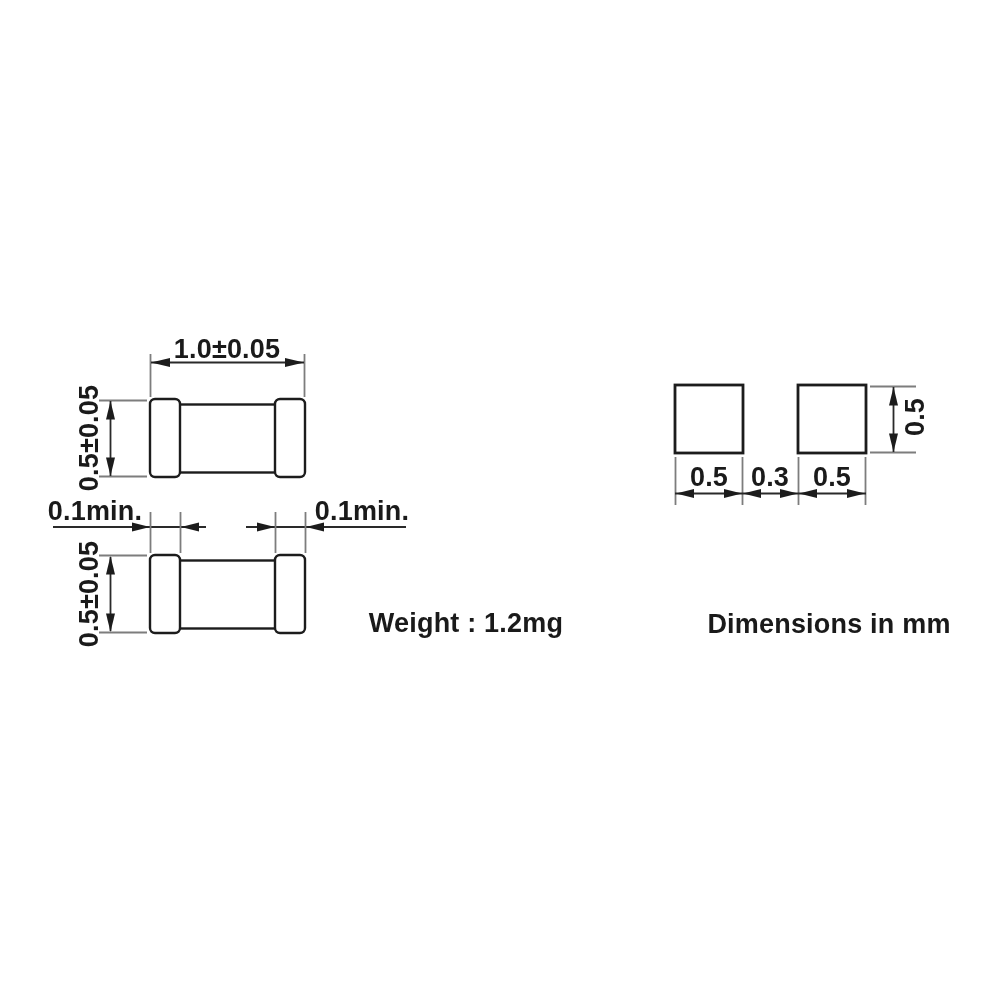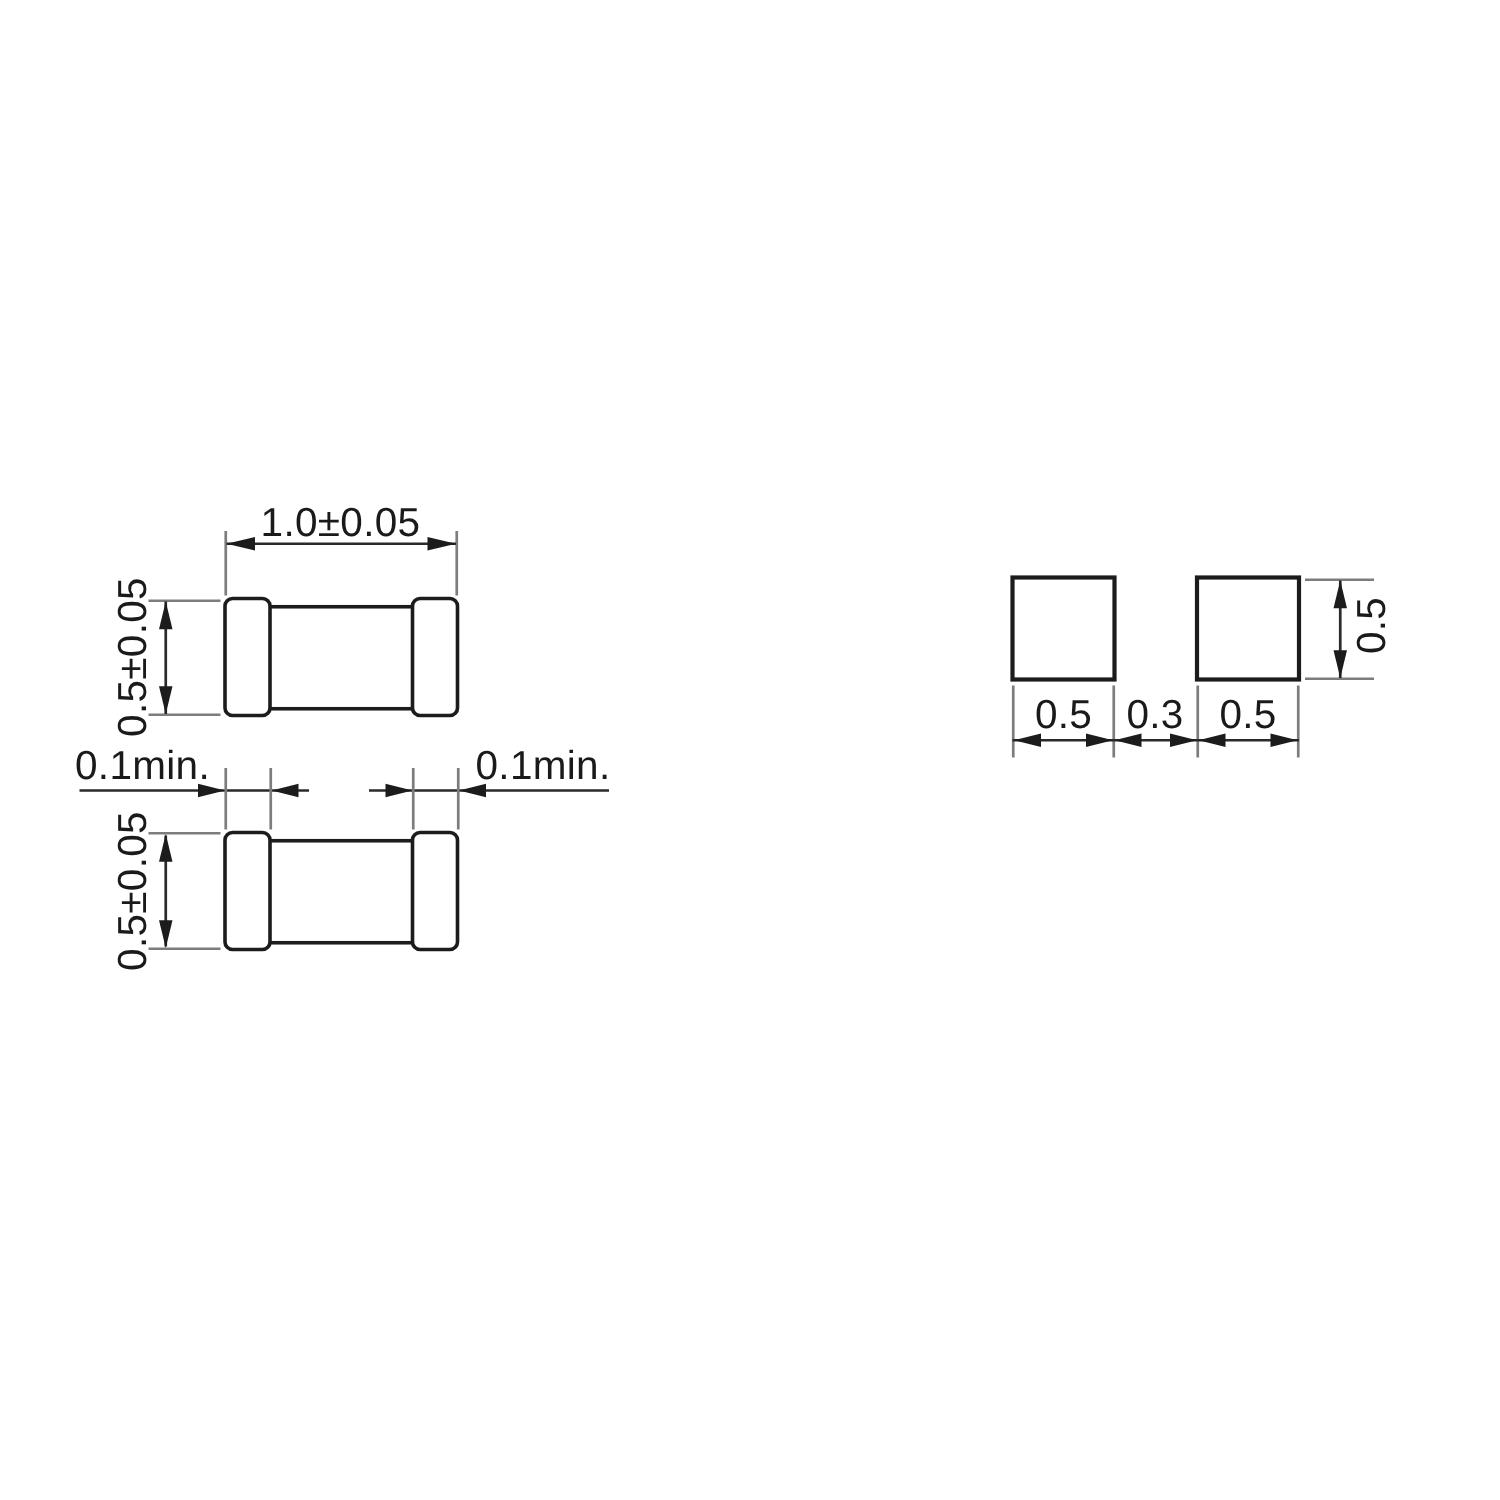--- a/index.html
+++ b/index.html
@@ -2,20 +2,21 @@
 <html><head>
 <meta charset="utf-8">
 <style>
   html,body{margin:0;padding:0;background:#ffffff;}
   .canvas{
     position:relative;
     width:1000px;height:1000px;
     background:#ffffff;
     font-family:"Liberation Sans", sans-serif;
     overflow:hidden;
+    font-weight:bold;
   }
   svg{position:absolute;left:0;top:0;}
   .lbl{
     position:absolute;
     font-size:27px;
     color:#1a1a1a;
     white-space:nowrap;
     transform:translate(-50%,-50%);
     letter-spacing:0.2px;
   }
@@ -115,19 +116,21 @@
     </g>
   </svg>
 
   <span class="lbl" style="left:227px;top:349px;">1.0±0.05</span>
   <span class="lbl v" style="left:89px;top:438px;">0.5±0.05</span>
 
   <span class="lbl" style="left:95px;top:511px;">0.1min.</span>
   <span class="lbl" style="left:362px;top:511px;">0.1min.</span>
   <span class="lbl v" style="left:89px;top:594px;">0.5±0.05</span>
 
+  <span class="lbl" style="left:466px;top:623px;">Weight : 1.2mg</span>
 
   <span class="lbl" style="left:709px;top:477px;">0.5</span>
   <span class="lbl" style="left:770px;top:477px;">0.3</span>
   <span class="lbl" style="left:832px;top:477px;">0.5</span>
   <span class="lbl v" style="left:915px;top:417px;">0.5</span>
 
+  <span class="lbl" style="left:829px;top:624px;">Dimensions in mm</span>
 </div>
 
 </body></html>

